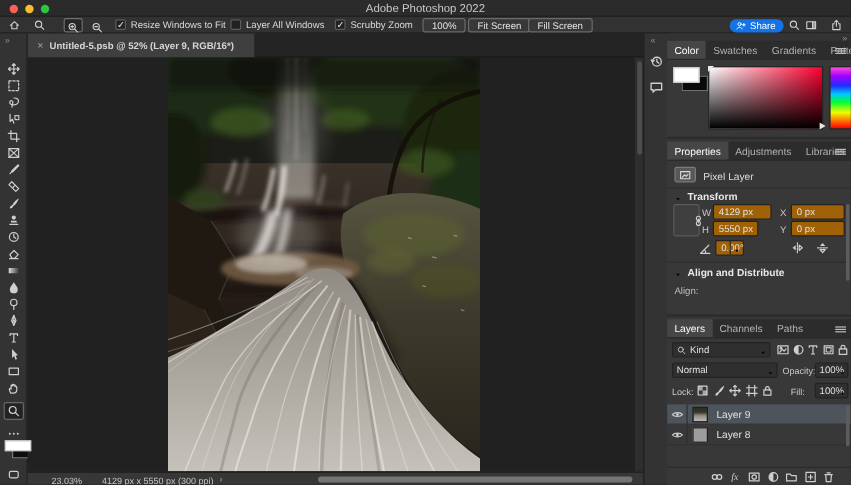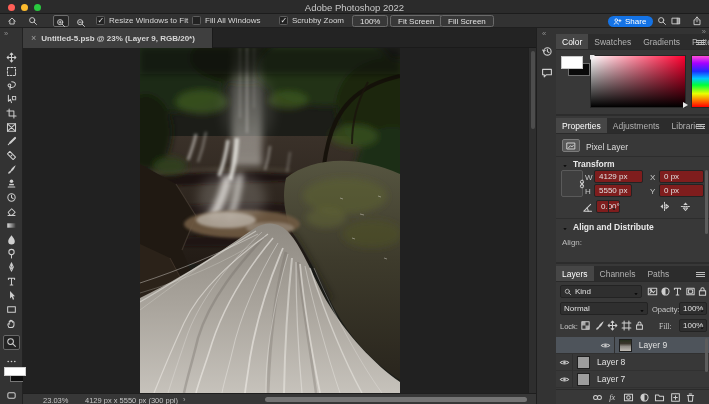--- a/index.html
+++ b/index.html
@@ -72,21 +72,21 @@
   #swatch-front { left:5px; top:28px; width:13px; height:13px; background:#fff; border:1px solid #c9c9c9; z-index:2; }
   #swatch-back { left:12px; top:35px; width:13px; height:13px; background:#0a0a0a; border:1px solid #6f6f6f; }
   #grad-field { left:34px; top:27px; width:96px; height:53px; border:1px solid #262626;
     background: linear-gradient(to bottom, rgba(0,0,0,0), #000), linear-gradient(to right, #fff, #ff0030); }
   #grad-corner { left:34px; top:27px; width:0; height:0; border-left:5px solid #e8e8e8; border-bottom:5px solid transparent; }
   #grad-marker { left:127px; top:74px; width:0; height:0; border-left:5px solid #e8e8e8; border-top:3.5px solid transparent; border-bottom:3.5px solid transparent; }
   #hue-strip { left:135px; top:27px; width:9px; height:53px; border:1px solid #262626;
     background: linear-gradient(to bottom,#ff4fd8 0%,#a600ff 14%,#1f2bff 30%,#00c8ff 44%,#00ff38 57%,#eaff00 74%,#ff7700 87%,#ff0000 100%); }
   
   .prow-label { position:absolute; font-size:8px; color:#c9c9c9; }
-  .field { position:absolute; height:13px; background:#7f1d1d; border:1px solid #232323; border-radius:2px;
+  .field { position:absolute; height:13px; background:#a16207; border:1px solid #232323; border-radius:2px;
            font-size:8px; color:#e0e0e0; line-height:12px; padding-left:4px; }
   .sec-hdr { position:absolute; font-size:8.5px; font-weight:bold; color:#e8e8e8; display:flex; gap:5px; align-items:center; }
   .chev { width:6px; height:6px; color:#bdbdbd; display:inline-block; }
   .chev svg { width:6px; height:6px; }
   .divider { position:absolute; left:0; width:153px; height:1px; background:#2d2d2d; }
   #chain-box { left:5px; top:52px; width:17px; height:27px; border:1px solid #5a5a5a; border-radius:2px; background:#3f3f3f;
                display:flex; align-items:center; justify-content:center; }
   .drop-seg { position:absolute; right:0; top:0; bottom:0; width:11px; border-left:1px solid #232323;
               display:flex; align-items:center; justify-content:center; }
   .pix-chip { position:absolute; left:6px; width:18px; height:13px; background:#585858; border:1px solid #7b7b7b; border-radius:2px;
@@ -147,21 +147,21 @@
           <path d="M7.4 7.4 10.2 10.2M3.6 5H6.4"></path>
         </svg>
       </span>
     </span>
   <span class="cb" style="left:96px;">
     <span class="box checked"></span>
     <span>Resize Windows to Fit</span>
   </span>
   <span class="cb" style="left:192px;">
     <span class="box"></span>
-    <span>Fill All Windows</span>
+    <span>Layer All Windows</span>
   </span>
   <span class="cb" style="left:279px;">
     <span class="box checked"></span>
     <span>Scrubby Zoom</span>
   </span>
   <span class="obtn" style="left:352px;">100%</span>
   <span class="obtn" style="left:390px;">Fit Screen</span>
   <span class="obtn" style="left:440px;">Fill Screen</span>
   <span id="share-btn">
     <span class="ico">
@@ -192,21 +192,21 @@
   <span class="ico" style="left:692px;">
       <svg viewBox="0 0 12 12">
         <path d="M4 4.6H2.4V10.4H9.6V4.6H8M6 1.2V7M4.2 3 6 1.2 7.8 3"></path>
       </svg>
     </span>
 </div>
 
 <div class="abs" id="tabbar">
   <div id="doc-tab">
     <span class="close">×</span>
-    <span>Untitled-5.psb @ 23% (Layer 9, RGB/20*)</span>
+    <span>Untitled-5.psb @ 52% (Layer 9, RGB/16*)</span>
   </div>
 </div>
 
 <div class="abs" id="toolbar">
   <span class="expander">»</span>
   <div id="tools-holder">
       <span class="tool ico" style="top: 24px;">
         <svg viewBox="0 0 12 12">
           <path d="M6 1.2V10.8M1.2 6H10.8M4.6 2.6 6 1.2 7.4 2.6M4.6 9.4 6 10.8 7.4 9.4M2.6 4.6 1.2 6 2.6 7.4M9.4 4.6 10.8 6 9.4 7.4"></path>
         </svg>
@@ -683,31 +683,31 @@
             <path d="M3.4 1.2V10.8M8.6 1.2V10.8M1.2 3.4H10.8M1.2 8.6H10.8"></path>
           </svg>
         </span>
         <span class="ico">
           <svg viewBox="0 0 12 12">
             <rect x="2.8" y="5.4" width="6.4" height="4.8"></rect>
             <path d="M4.3 5.4V4A1.7 1.7 0 0 1 7.7 4V5.4"></path>
           </svg>
         </span>
       </span>
-    <span class="prow-label" style="left:103px; top:56px; font-size:7.5px;font-family:Liberation Serif, serif;">Fill:</span>
+    <span class="prow-label" style="left:103px; top:56px; font-size:7.5px;">Fill:</span>
     <span class="selbox" style="left:123px; top:53px; width:28px; padding-right:9px;">
       <span>100%</span>
       <span class="drop-seg" style="border:none; width:9px;">
           <span class="chev"><svg viewBox="0 0 12 12">
               <path d="M2.6 4.4 6 7.8 9.4 4.4"></path>
             </svg></span>
         </span>
     </span>
 
-    <div class="lrow selected" style="top:71px;justify-content:center;">
+    <div class="lrow selected" style="top:71px;">
       <span class="eye-col">
           <span class="ico">
             <svg viewBox="0 0 12 12">
               <path d="M1.4 6C3 3.7 9 3.7 10.6 6 9 8.3 3 8.3 1.4 6Z"></path>
               <circle cx="6" cy="6" r="1.3" fill="currentColor" stroke="none"></circle>
             </svg>
           </span>
         </span>
       <span class="lthumb photo"></span>
       <span class="lname">Layer 9</span>
@@ -716,32 +716,20 @@
       <span class="eye-col">
           <span class="ico">
             <svg viewBox="0 0 12 12">
               <path d="M1.4 6C3 3.7 9 3.7 10.6 6 9 8.3 3 8.3 1.4 6Z"></path>
               <circle cx="6" cy="6" r="1.3" fill="currentColor" stroke="none"></circle>
             </svg>
           </span>
         </span>
       <span class="lthumb"></span>
       <span class="lname">Layer 8</span>
-    </div>
-    <div class="lrow" style="top:105px;">
-      <span class="eye-col">
-          <span class="ico">
-            <svg viewBox="0 0 12 12">
-              <path d="M1.4 6C3 3.7 9 3.7 10.6 6 9 8.3 3 8.3 1.4 6Z"></path>
-              <circle cx="6" cy="6" r="1.3" fill="currentColor" stroke="none"></circle>
-            </svg>
-          </span>
-        </span>
-      <span class="lthumb"></span>
-      <span class="lname">Layer 7</span>
     </div>
     <div id="layers-bottom" style="top:123px;">
       <span class="ibtn-row" style="left:36px; top:2px;">
           <span class="ico">
             <svg viewBox="0 0 12 12">
               <circle cx="3.9" cy="6" r="2.2"></circle>
               <circle cx="8.1" cy="6" r="2.2"></circle>
             </svg>
           </span>
           <span class="ico">

